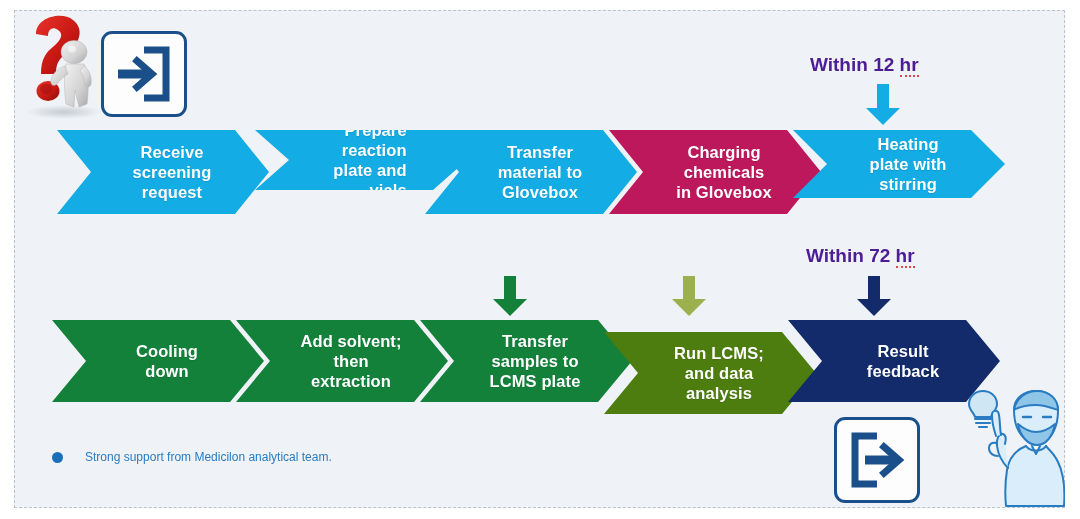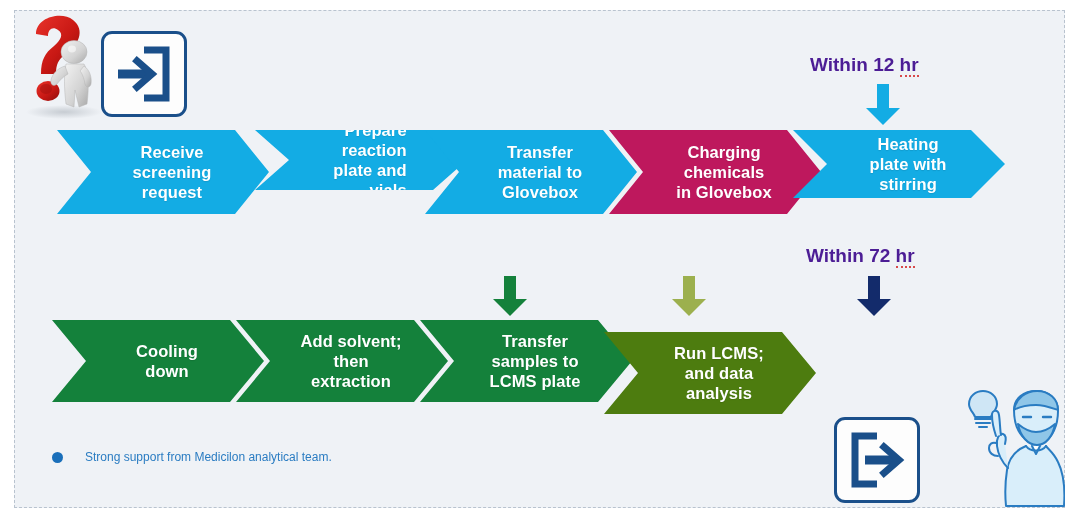--- a/index.html
+++ b/index.html
@@ -177,20 +177,24 @@
   <div class="chev" style="left:420px;top:320px;width:212px;height:82px;background:#14813b;">
     <span style="white-space:pre-line;">Transfer
 samples to
 LCMS plate</span>
   </div>
   <div class="chev" style="left:604px;top:320px;width:212px;height:82px;background:#4d7c0f;margin-top:12px;">
     <span style="white-space:pre-line;">Run LCMS;
 and data
 analysis</span>
   </div>
+  <div class="chev" style="left:788px;top:320px;width:212px;height:82px;background:#132b6b;">
+    <span style="white-space:pre-line;">Result
+feedback</span>
+  </div>
 
   <div class="tlabel" style="left:810px;top:54px;">
     <span>Within 12 </span><span class="mis">hr</span>
   </div>
   <div class="arrow" style="left:866px;top:84px;">
     <div class="shaft" style="height:24px;background:#13ace4;"></div>
     <div class="head" style="border-top:17px solid #13ace4;"></div>
   </div>
 
   <div class="arrow" style="left:493px;top:276px;">

